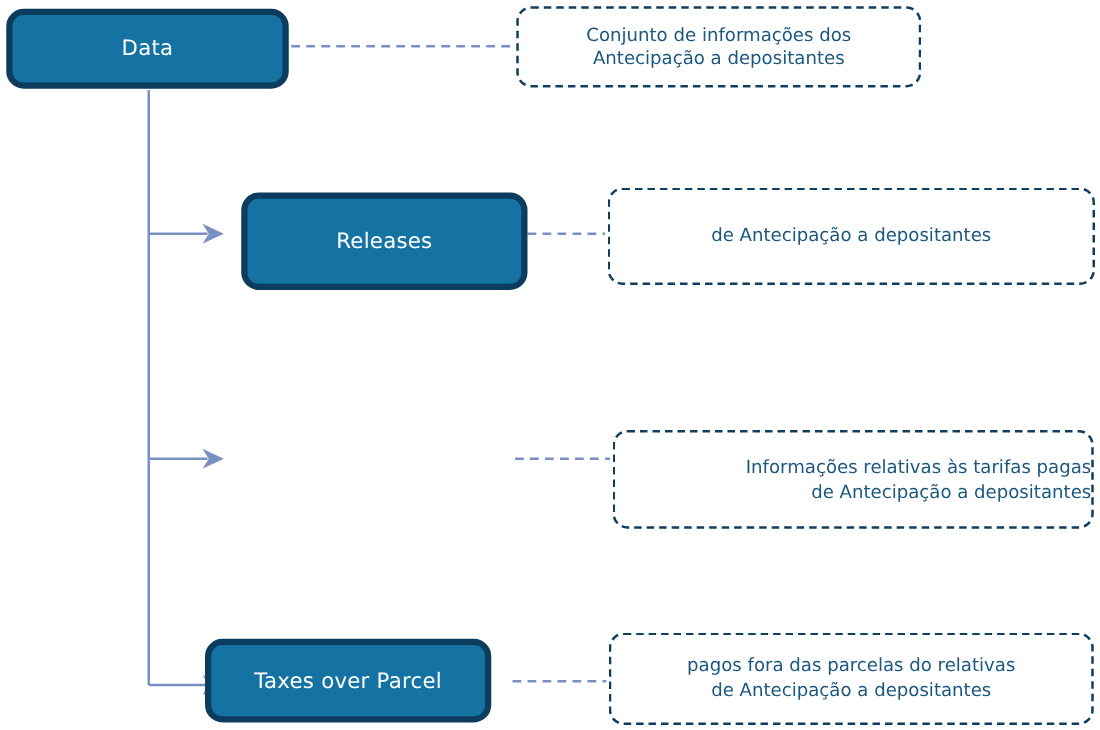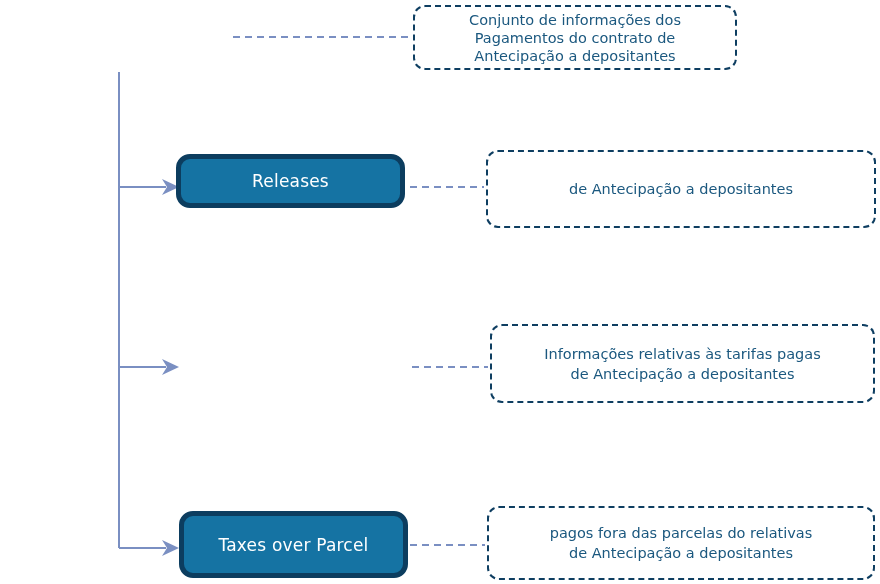--- a/index.html
+++ b/index.html
@@ -44,26 +44,26 @@
     border-radius:12px;
     color:var(--note-text);
     display:flex;flex-direction:column;align-items:center;justify-content:center;
     font-size:14.5px;
     text-align:center;
   }
   .note .ln{line-height:20px;white-space:nowrap;}
   .note.tight .ln{line-height:18px;}
   
   .node-data    {left:5px;  top:7px;   width:226px;height:64px;}
-  .node-releases{left:176px;top:154px; width:229px;height:54px;}
+  .node-releases{left:193px;top:154px; width:229px;height:78px;}
   .node-charges {left:179px;top:334px; width:231px;height:65px;}
-  .node-taxes   {left:179px;top:511px; width:229px;height:67px;}
+  .node-taxes   {left:164px;top:511px; width:229px;height:67px;}
   .note-data    {left:413px;top:5px;   width:324px;height:65px;}
   .note-releases{left:486px;top:150px; width:390px;height:78px;}
-  .note-charges {left:490px;top:324px; width:385px;height:79px;}
+  .note-charges {left:490px;top:344px; width:385px;height:79px;align-items:flex-end;}
   .note-taxes   {left:487px;top:506px; width:388px;height:74px;}
 </style>
 </head>
 <body>
 
 <div class="canvas">
 
   <svg class="connector-layer" viewBox="0 0 880 584" xmlns="http://www.w3.org/2000/svg">
 
     <line x1="119" y1="72" x2="119" y2="548"></line>
@@ -74,30 +74,32 @@
     <polygon points="162,359 179,367 162,375 167,367"></polygon>
     <line x1="119" y1="548" x2="166" y2="548"></line>
     <polygon points="162,540 179,548 162,556 167,548"></polygon>
 
     <line class="dashed" x1="233" y1="37" x2="411" y2="37"></line>
     <line class="dashed" x1="410" y1="187" x2="484" y2="187"></line>
     <line class="dashed" x1="412" y1="367" x2="488" y2="367"></line>
     <line class="dashed" x1="410" y1="545" x2="485" y2="545"></line>
   </svg>
 
+  <div class="node node-data">
+    <span>Data</span>
+  </div>
   <div class="node node-releases">
     <span>Releases</span>
   </div>
   <div class="node node-taxes">
     <span>Taxes over Parcel</span>
   </div>
 
   <div class="note tight note-data">
     <div class="ln">Conjunto de informações dos</div>
-    <div class="ln">Pagamentos do contrato de</div>
     <div class="ln">Antecipação a depositantes</div>
   </div>
   <div class="note note-releases">
     <div class="ln">de Antecipação a depositantes</div>
   </div>
   <div class="note note-charges">
     <div class="ln">Informações relativas às tarifas pagas</div>
     <div class="ln">de Antecipação a depositantes</div>
   </div>
   <div class="note note-taxes">

